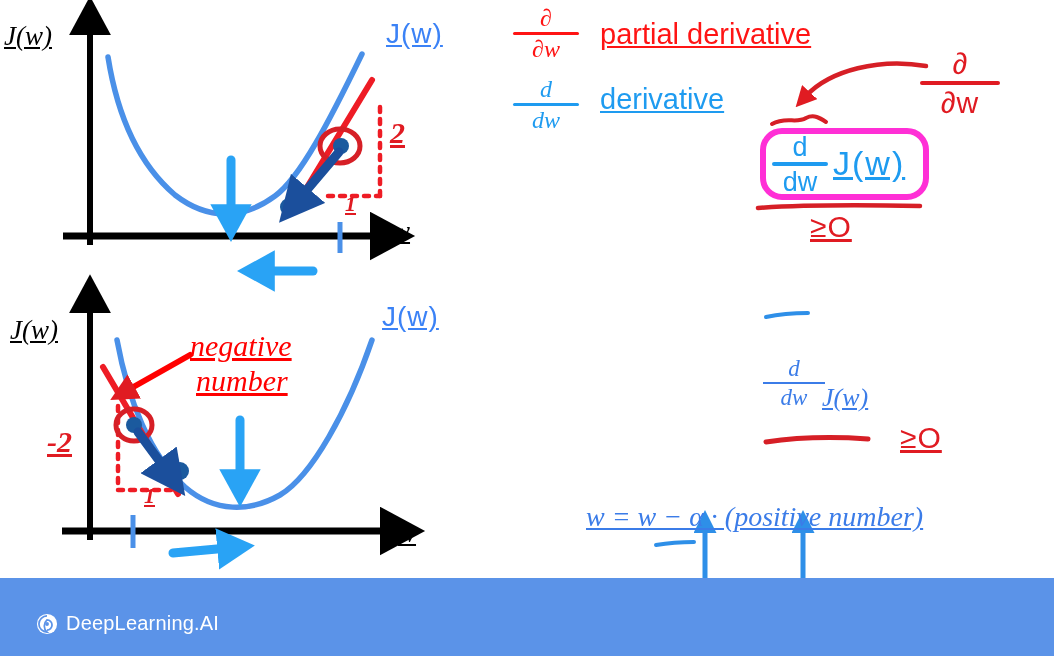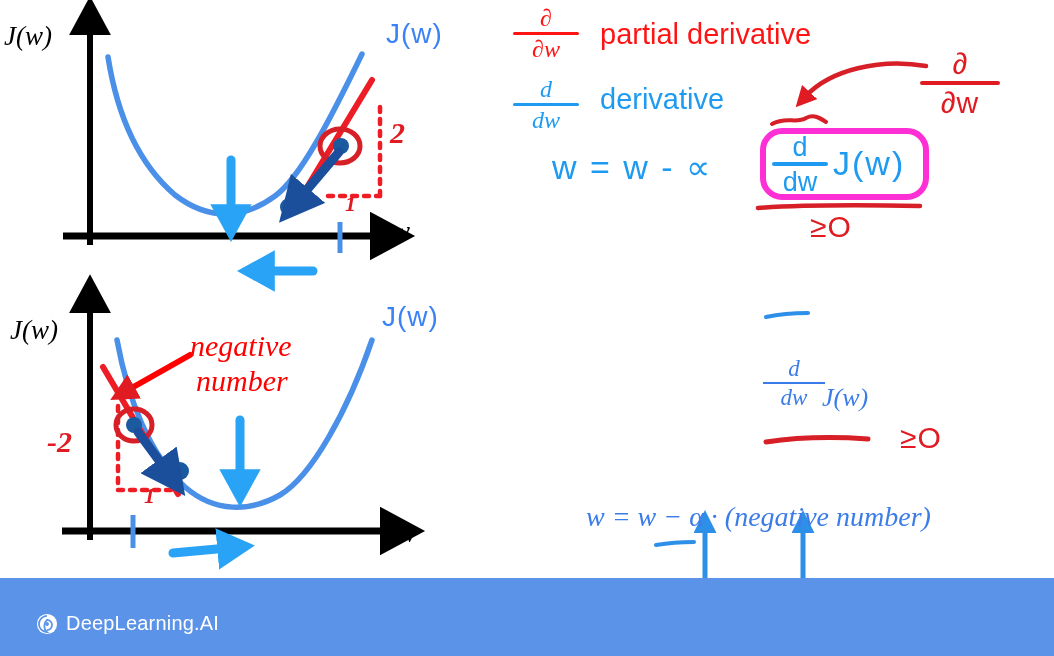--- a/index.html
+++ b/index.html
@@ -7,21 +7,21 @@
     width:1054px;height:656px;
     background:#ffffff;
     font-family:"Liberation Sans", sans-serif;
     overflow:hidden;
     position:relative;
   }
   #stage{position:absolute;left:0;top:0;width:1054px;height:656px;}
   svg.layer{position:absolute;left:0;top:0;width:1054px;height:656px;overflow:visible;}
 
   
-  .txt{position:absolute;white-space:nowrap;line-height:1;}
+  .txt{position:absolute;white-space:nowrap;line-height:1;text-decoration:underline;}
 
   .axis-label{
     font-family:"Liberation Serif", serif;font-style:italic;
     color:#000000;font-size:27px;
   }
   .curve-label{
     font-family:"Liberation Sans", sans-serif;
     color:#3b82f6;font-size:28px;letter-spacing:1px;
   }
   .red-num{
@@ -202,21 +202,20 @@
   </div>
   <div class="txt word-blue" style="left:600px;top:85px;">derivative</div>
 
   <div class="frac" style="left:920px;top:48px;width:80px;color:#e01b22;font-style:normal;
               font-family:'Liberation Sans', sans-serif;">
     <span class="num" style="font-size:30px;">∂</span>
     <span class="bar" style="background:#e01b22;height:4px;"></span>
     <span class="den" style="font-size:30px;letter-spacing:1px;">∂w</span>
   </div>
 
-  <div class="txt hand-blue" style="left:552px;top:150px;">w = w - ∝</div>
 
   <div class="frac" style="left:772px;top:133px;width:56px;color:#1e9bf0;font-style:normal;
               font-family:'Liberation Sans', sans-serif;">
     <span class="num" style="font-size:27px;">d</span>
     <span class="bar" style="background:#1e9bf0;height:4px;"></span>
     <span class="den" style="font-size:27px;">dw</span>
   </div>
   <div class="txt hand-blue" style="left:833px;top:146px;">J(w)</div>
 
   <div class="txt hand-red" style="left:810px;top:212px;">≥O</div>
@@ -224,21 +223,21 @@
 
   <div class="frac-blue-s" style="left:763px;top:357px;width:62px;">
     <span class="num">d</span>
     <span class="bar"></span>
     <span class="den">dw</span>
   </div>
   <div class="txt eq-blue" style="left:822px;top:385px;font-size:26px;">J(w)</div>
 
   <div class="txt hand-red" style="left:900px;top:423px;">≥O</div>
 
-  <div class="txt eq-blue" style="left:586px;top:503px;">w = w − α · (negative number)</div>
+  <div class="txt eq-blue" style="left:586px;top:503px;">w = w − α · (positive number)</div>
 
   <div id="footer"></div>
   <div id="brand">
     <svg class="logo" viewBox="0 0 24 24">
       <circle cx="12" cy="12" r="11" fill="#ffffff"></circle>
       <path d="M12 3.2 a8.8 8.8 0 1 0 0 17.6 a8.8 8.8 0 0 1 0 -13.2 a5.5 5.5 0 1 1 0 11" fill="none" stroke="#5b93e8" stroke-width="1.9"></path>
       <circle cx="12" cy="12" r="2.1" fill="#5b93e8"></circle>
     </svg>
     <span class="name">DeepLearning.AI</span>
   </div>

